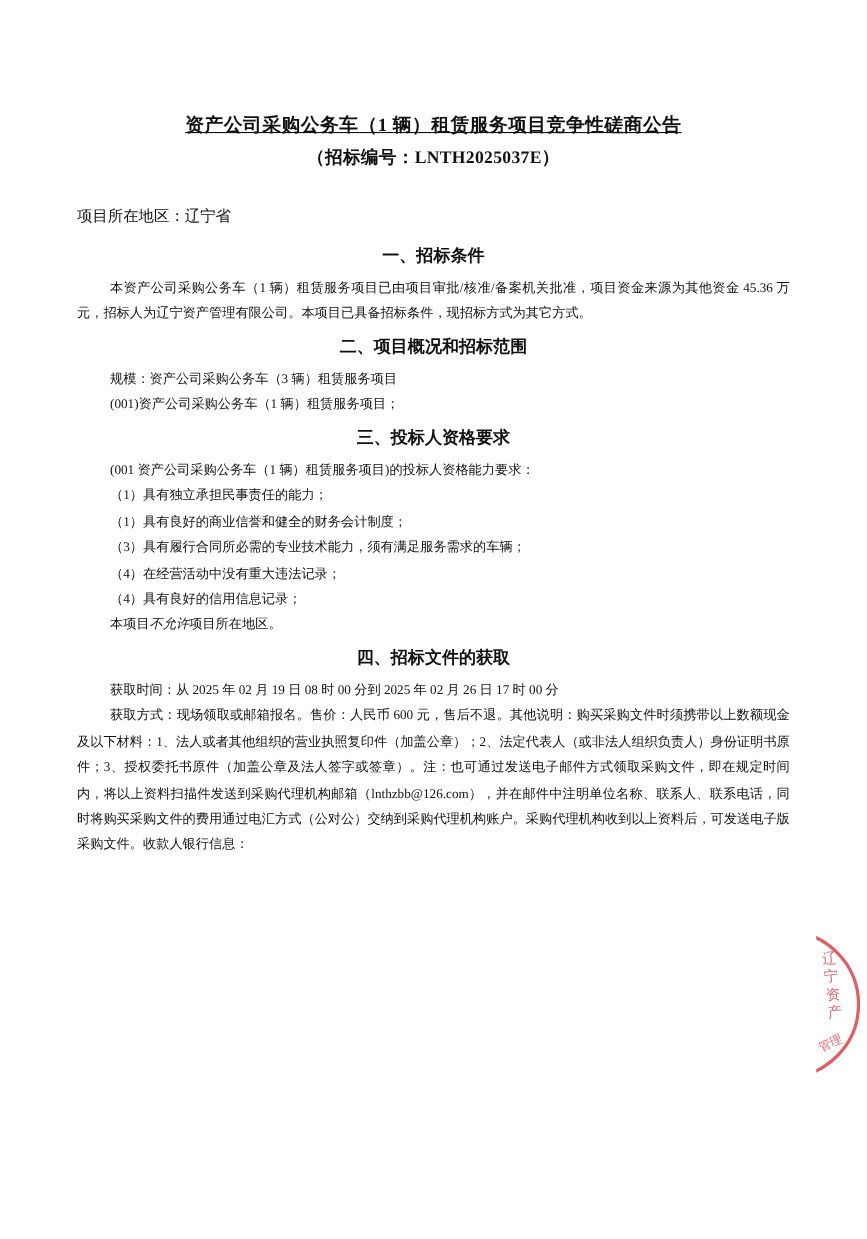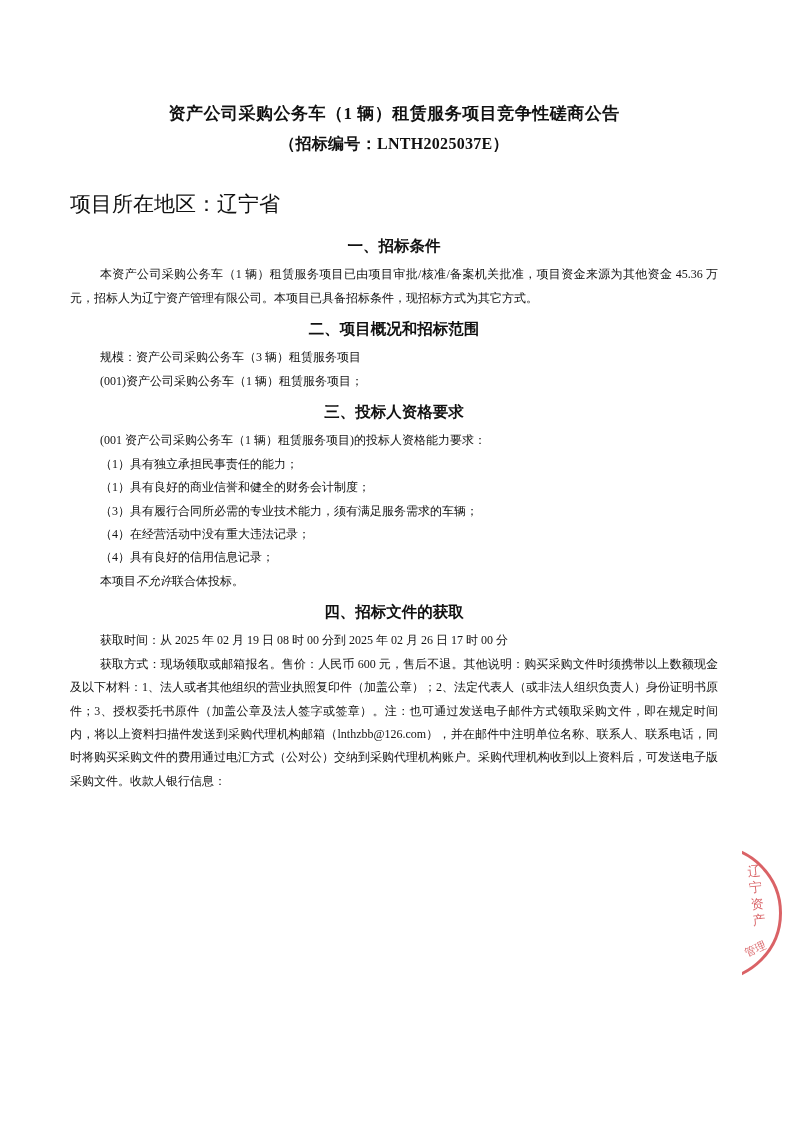--- a/index.html
+++ b/index.html
@@ -22,31 +22,32 @@
     box-sizing: border-box;
     padding: 100px 70px 0 70px;
   }
   .doc-title {
     text-align: center;
     font-size: 17px;
     font-weight: bold;
     letter-spacing: 0.5px;
     line-height: 1.7;
     margin: 0;
+    text-decoration: underline;
   }
   .doc-subtitle {
     text-align: center;
     font-size: 16px;
     font-weight: bold;
     letter-spacing: 0.3px;
     line-height: 1.9;
     margin: 0 0 26px 0;
   }
   .meta-line {
-    font-size: 21px;
+    font-size: 14px;
     line-height: 1.9;
     margin: 0 0 6px 0;
     text-indent: 0;
   }
   .section-heading {
     font-size: 15.5px;
     font-weight: bold;
     line-height: 1.95;
     margin: 4px 0 2px 0;
     text-indent: 0;
@@ -128,21 +129,21 @@
   <p class="body indent2">规模：资产公司采购公务车（3 辆）租赁服务项目</p>
   <p class="body indent2">(001)资产公司采购公务车（1 辆）租赁服务项目；</p>
 
   <div class="section-heading">三、投标人资格要求</div>
   <p class="body indent2">(001 资产公司采购公务车（1 辆）租赁服务项目)的投标人资格能力要求：</p>
   <p class="body indent2">（1）具有独立承担民事责任的能力；</p>
   <p class="body indent2">（1）具有良好的商业信誉和健全的财务会计制度；</p>
   <p class="body indent2">（3）具有履行合同所必需的专业技术能力，须有满足服务需求的车辆；</p>
   <p class="body indent2">（4）在经营活动中没有重大违法记录；</p>
   <p class="body indent2">（4）具有良好的信用信息记录；</p>
-  <p class="body indent2"><span>本项目</span><span class="em-italic">不允许</span><span>联合体投标。</span></p>
+  <p class="body indent2"><span>本项目</span><span class="em-italic">不允许</span><span>项目所在地区。</span></p>
 
   <div class="section-heading">四、招标文件的获取</div>
   <p class="body indent2">获取时间：从 2025 年 02 月 19 日 08 时 00 分到 2025 年 02 月 26 日 17 时 00 分</p>
   <p class="body indent1">获取方式：现场领取或邮箱报名。售价：人民币 600 元，售后不退。其他说明：购买采购文件时须携带以上数额现金及以下材料：1、法人或者其他组织的营业执照复印件（加盖公章）；2、法定代表人（或非法人组织负责人）身份证明书原件；3、授权委托书原件（加盖公章及法人签字或签章）。注：也可通过发送电子邮件方式领取采购文件，即在规定时间内，将以上资料扫描件发送到采购代理机构邮箱（lnthzbb@126.com），并在邮件中注明单位名称、联系人、联系电话，同时将购买采购文件的费用通过电汇方式（公对公）交纳到采购代理机构账户。采购代理机构收到以上资料后，可发送电子版采购文件。收款人银行信息：</p>
 
   <div class="seal">
     <div class="seal-ring"></div>
     <div class="seal-text">辽宁资产</div>
     <div class="seal-text2">管理</div>
   </div>

